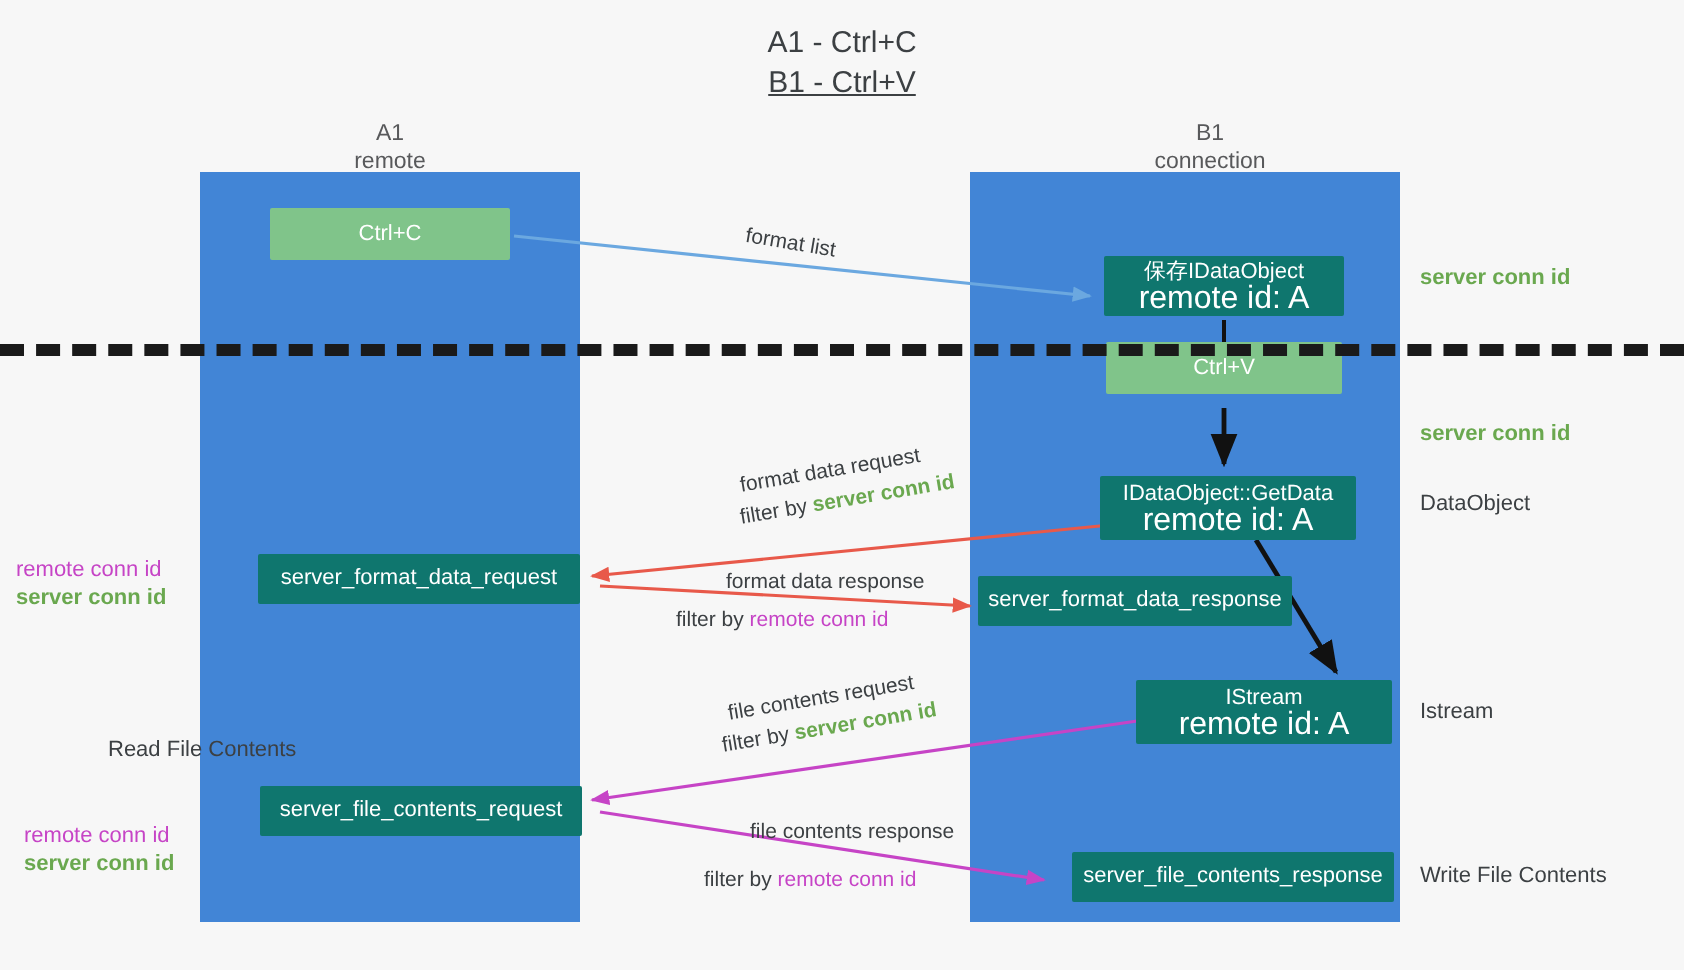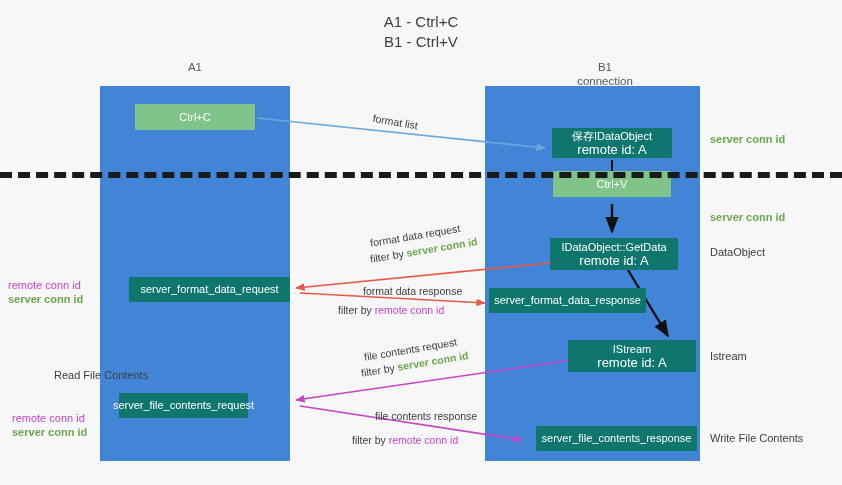--- a/index.html
+++ b/index.html
@@ -54,21 +54,21 @@
     align-items: center;
     justify-content: center;
     color: #ffffff;
     font-size: 11px;
     line-height: 13px;
     text-align: right;
     border-radius: 1px;
   }
   .node.orange { background: #0f766e; }
   .node.green  { background: #80c48a; }
-  .node .l2 { font-size: 13px; }
+  .node .l2 { font-size: 16px; }
 
   .edge-label {
     position: absolute;
     font-size: 10.5px;
     line-height: 14px;
     color: #3c4043;
     white-space: nowrap;
   }
   .edge-label.rot-up   { transform: rotate(-9.5deg); transform-origin: left top; }
   .edge-label.rot-down { transform: rotate(9.5deg);  transform-origin: left top; }
@@ -94,24 +94,25 @@
     height: 0;
     border-top: 6px dashed #1a1a1a;
   }
 </style>
 </head>
 <body>
 
 <div id="stage">
 
   <div class="title" style="top:12px;">A1 - Ctrl+C</div>
-  <div class="title" style="top:32px;">B1 - Ctrl+V</div>
+  <div class="title" style="top:32px;text-decoration:underline;">B1 - Ctrl+V</div>
 
   <div class="lane-header" style="left:115px; top:60px; width:160px;">
     <div>A1</div>
+    <div>remote</div>
   </div>
   <div class="lane-header" style="left:525px; top:60px; width:160px;">
     <div>B1</div>
     <div>connection</div>
   </div>
 
   <div class="lane" style="left:100px; top:86px; width:190px; height:375px;"></div>
   <div class="lane" style="left:485px; top:86px; width:215px; height:375px;"></div>
 
   <svg id="svg-layer" viewBox="0 0 842 485">
@@ -171,21 +172,21 @@
 
   <div class="node orange" style="left:129px; top:277px; width:161px; height:25px;">
     <div>server_format_data_request</div>
   </div>
 
   <div class="node orange" style="left:568px; top:340px; width:128px; height:32px;">
     <div>IStream</div>
     <div class="l2">remote id: A</div>
   </div>
 
-  <div class="node orange" style="left:119px; top:393px; width:129px; height:25px;">
+  <div class="node orange" style="left:130px; top:393px; width:161px; height:25px;">
     <div>server_file_contents_request</div>
   </div>
 
   <div class="node orange" style="left:536px; top:426px; width:161px; height:25px;">
     <div>server_file_contents_response</div>
   </div>
 
   <div class="dash-rule" style="top:172px;"></div>
 
   <div class="edge-label rot-down" style="left:374px; top:111px;">format list</div>

